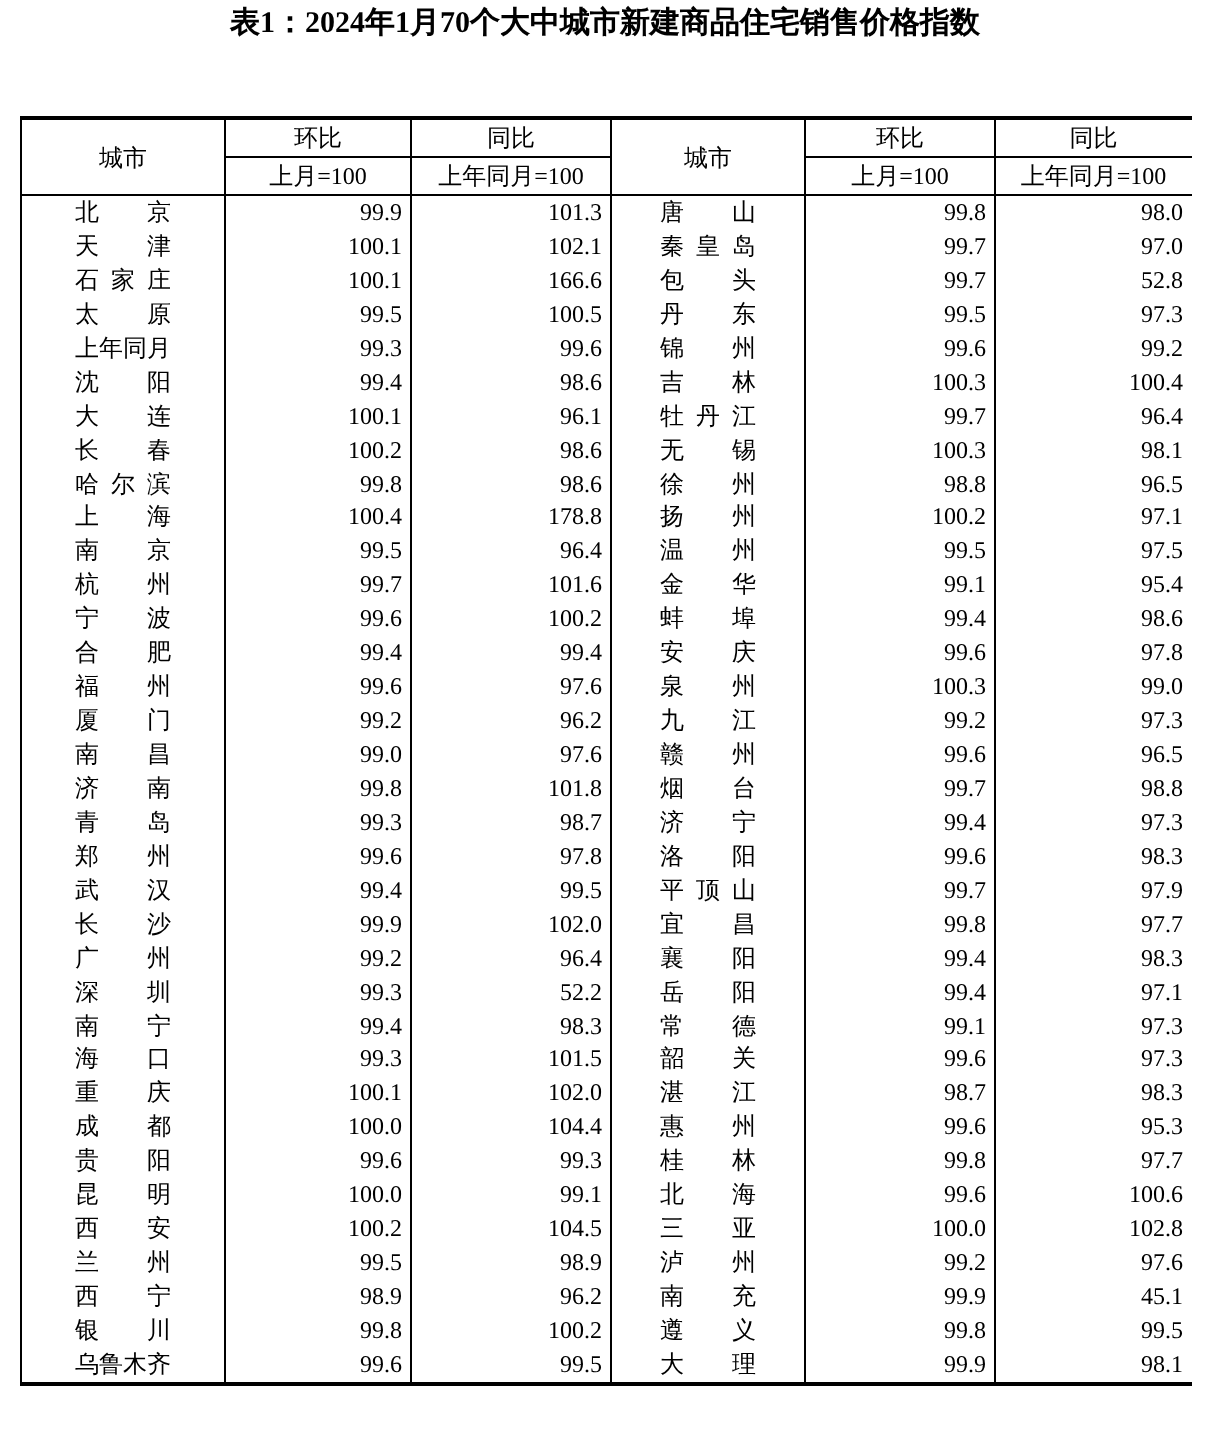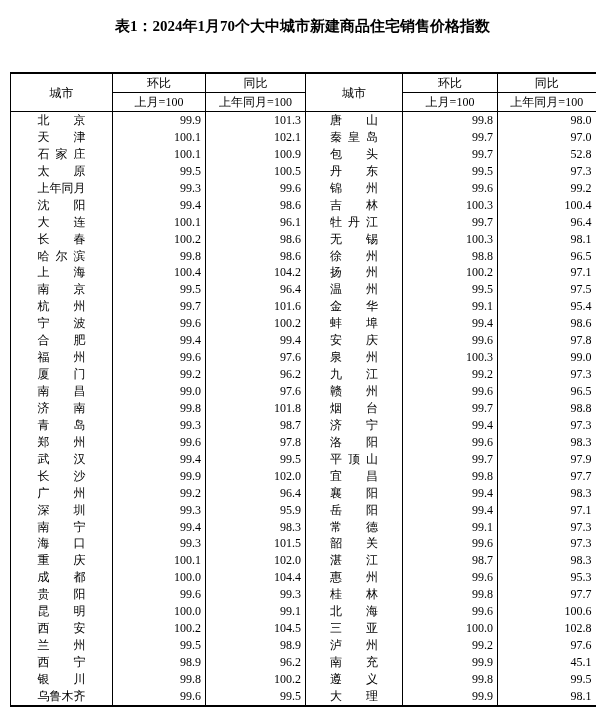--- a/index.html
+++ b/index.html
@@ -5,21 +5,21 @@
   html, body { margin: 0; padding: 0; }
   body {
     width: 605px;
     height: 717px;
     background: #ffffff;
     color: #000000;
     font-family: "Liberation Serif", "DejaVu Serif", serif;
     overflow: hidden;
   }
   .title {
-    padding-top: 15px;
+    padding-top: 1px;
     text-align: center;
     font-weight: bold;
     font-size: 15px;
     line-height: 22px;
   }
   table.price {
     border-collapse: collapse;
     table-layout: fixed;
     width: 585px;
     margin: 35px 16px 0 10px;
@@ -101,21 +101,21 @@
         <td class="city b-r"><span class="city-name">天津</span></td>
         <td class="num b-r">100.1</td>
         <td class="num b-r">102.1</td>
         <td class="city b-r"><span class="city-name">秦皇岛</span></td>
         <td class="num b-r">99.7</td>
         <td class="num">97.0</td>
       </tr>
       <tr>
         <td class="city b-r"><span class="city-name">石家庄</span></td>
         <td class="num b-r">100.1</td>
-        <td class="num b-r">100.9</td>
+        <td class="num b-r">166.6</td>
         <td class="city b-r"><span class="city-name">包头</span></td>
         <td class="num b-r">99.7</td>
         <td class="num">52.8</td>
       </tr>
       <tr>
         <td class="city b-r"><span class="city-name">太原</span></td>
         <td class="num b-r">99.5</td>
         <td class="num b-r">100.5</td>
         <td class="city b-r"><span class="city-name">丹东</span></td>
         <td class="num b-r">99.5</td>
@@ -157,21 +157,21 @@
         <td class="city b-r"><span class="city-name">哈尔滨</span></td>
         <td class="num b-r">99.8</td>
         <td class="num b-r">98.6</td>
         <td class="city b-r"><span class="city-name">徐州</span></td>
         <td class="num b-r">98.8</td>
         <td class="num">96.5</td>
       </tr>
       <tr>
         <td class="city b-r"><span class="city-name">上海</span></td>
         <td class="num b-r">100.4</td>
-        <td class="num b-r">104.2</td>
+        <td class="num b-r">178.8</td>
         <td class="city b-r"><span class="city-name">扬州</span></td>
         <td class="num b-r">100.2</td>
         <td class="num">97.1</td>
       </tr>
       <tr>
         <td class="city b-r"><span class="city-name">南京</span></td>
         <td class="num b-r">99.5</td>
         <td class="num b-r">96.4</td>
         <td class="city b-r"><span class="city-name">温州</span></td>
         <td class="num b-r">99.5</td>
@@ -269,21 +269,21 @@
         <td class="city b-r"><span class="city-name">广州</span></td>
         <td class="num b-r">99.2</td>
         <td class="num b-r">96.4</td>
         <td class="city b-r"><span class="city-name">襄阳</span></td>
         <td class="num b-r">99.4</td>
         <td class="num">98.3</td>
       </tr>
       <tr>
         <td class="city b-r"><span class="city-name">深圳</span></td>
         <td class="num b-r">99.3</td>
-        <td class="num b-r">95.9</td>
+        <td class="num b-r">52.2</td>
         <td class="city b-r"><span class="city-name">岳阳</span></td>
         <td class="num b-r">99.4</td>
         <td class="num">97.1</td>
       </tr>
       <tr>
         <td class="city b-r"><span class="city-name">南宁</span></td>
         <td class="num b-r">99.4</td>
         <td class="num b-r">98.3</td>
         <td class="city b-r"><span class="city-name">常德</span></td>
         <td class="num b-r">99.1</td>

